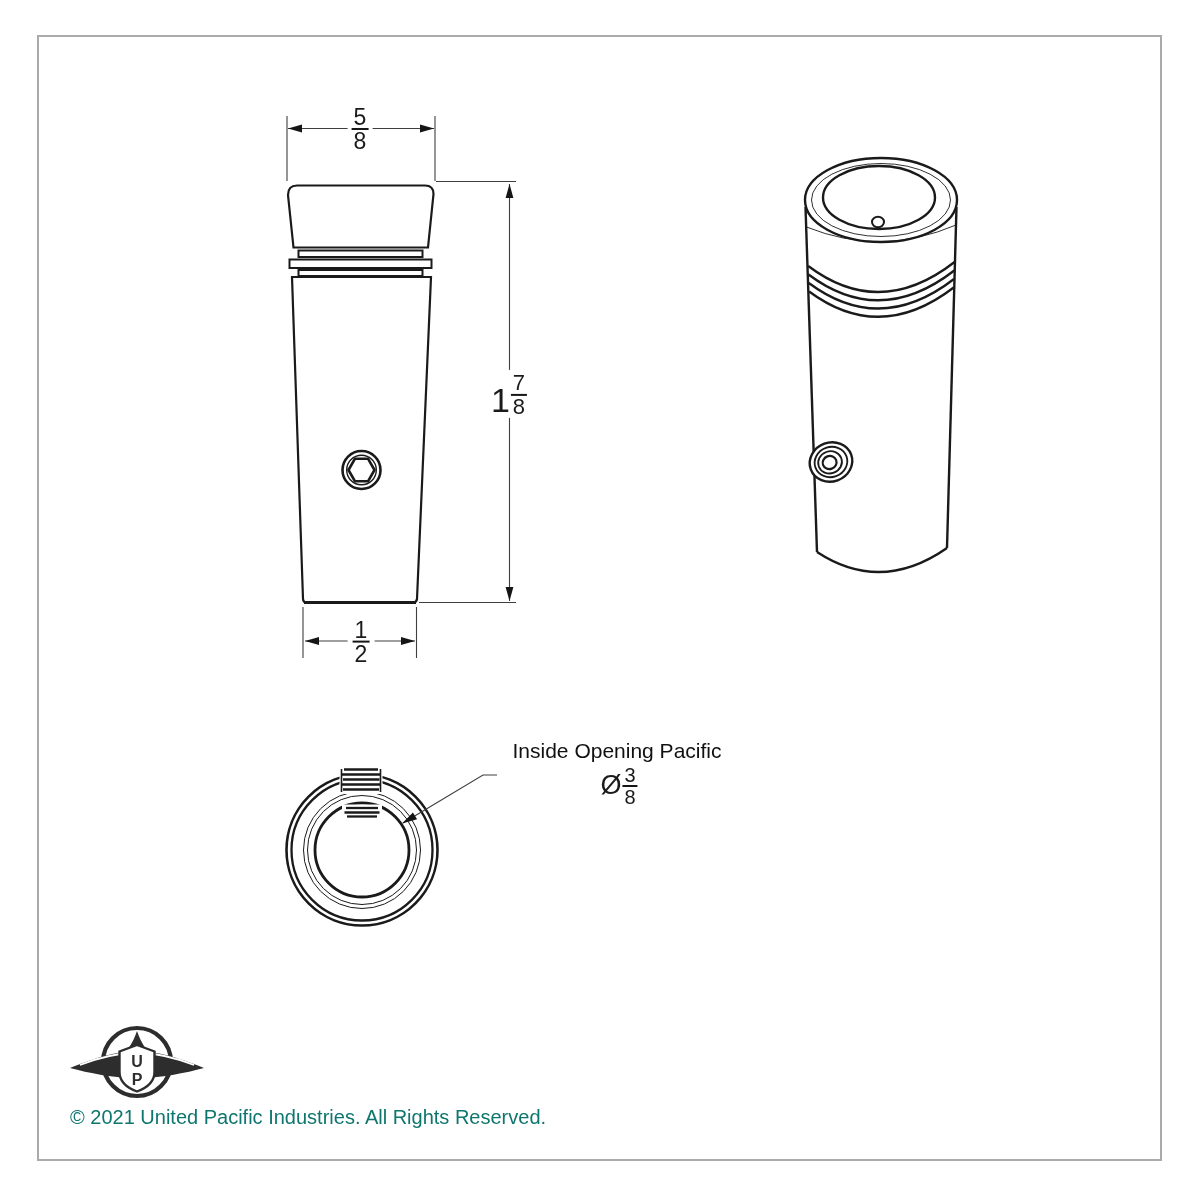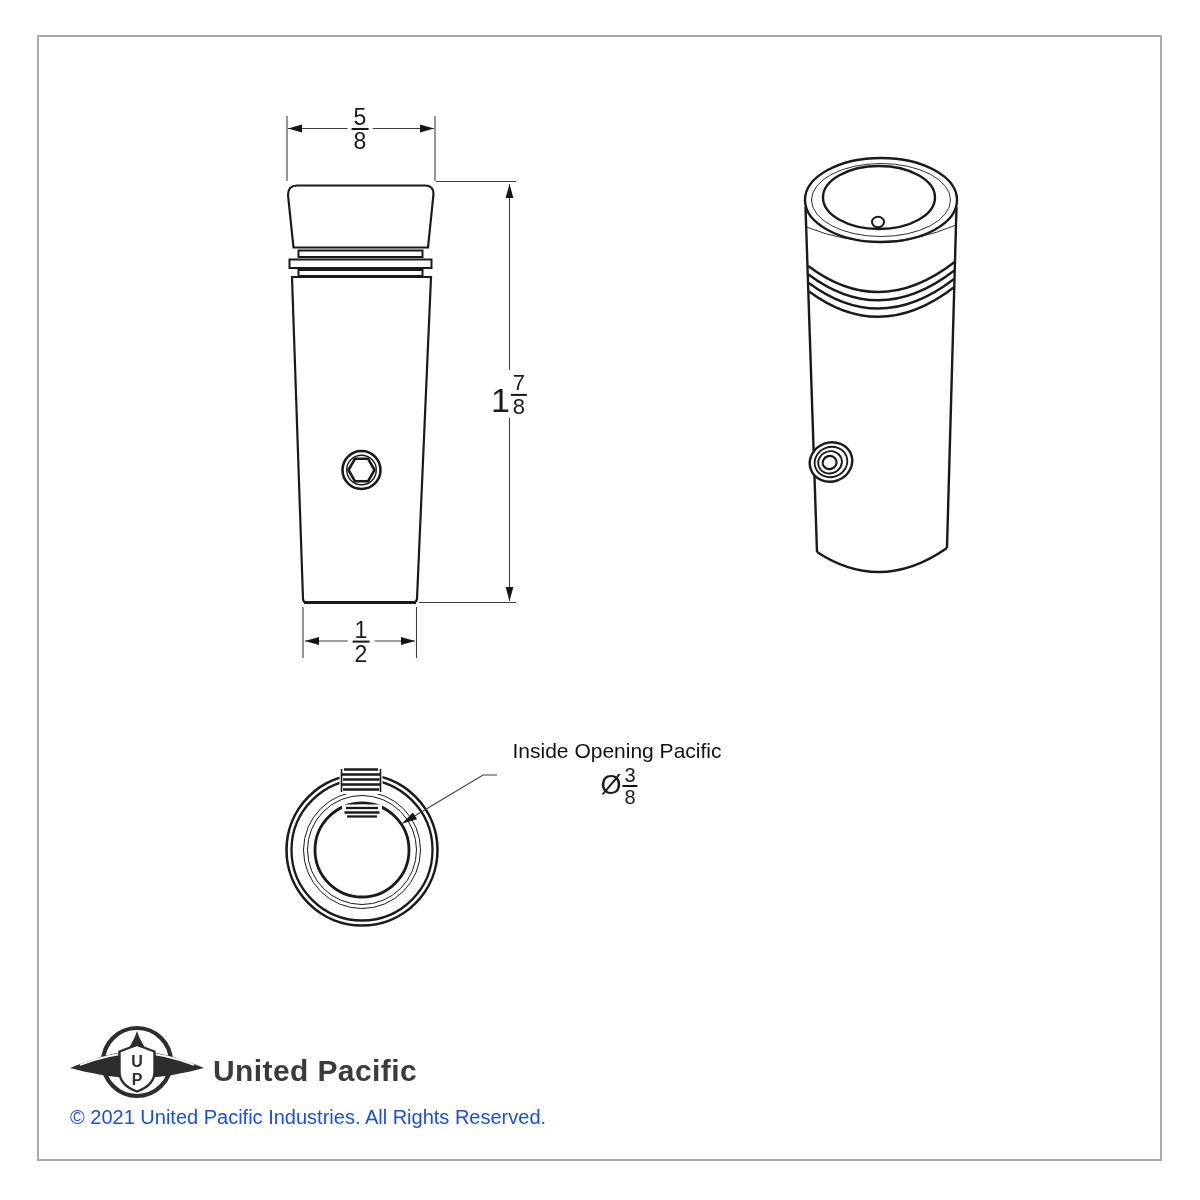--- a/index.html
+++ b/index.html
@@ -35,21 +35,21 @@
     position:absolute;left:619px;top:766px;transform:translateX(-50%);
     display:flex;align-items:center;font-size:20px;
   }
   .callout-dia .dia-sym{font-size:27px;line-height:1;padding-right:1px;}
 
   .brand-name{
     position:absolute;left:213px;top:1054px;font-size:30px;font-weight:bold;
     letter-spacing:0.4px;color:#3b3b3b;
   }
   .copyright{
-    position:absolute;left:70px;top:1106px;font-size:20px;color:#1d4ed8;text-align:right;
+    position:absolute;left:70px;top:1106px;font-size:20px;color:#0f766e;text-align:right;
   }
 </style>
 </head>
 <body>
 
 <div class="canvas">
 
   <div class="page-border"></div>
 
   <svg class="artwork" width="1200" height="1200" viewBox="0 0 1200 1200">
@@ -181,17 +181,16 @@
   <div class="callout-title">Inside Opening Pacific</div>
 
   <div class="callout-dia">
     <span class="dia-sym">Ø</span>
     <span class="frac">
       <span class="num">3</span>
       <span class="den">8</span>
     </span>
   </div>
 
-  <div class="brand-name">United Pacific</div>
 
   <div class="copyright">© 2021 United Pacific Industries. All Rights Reserved.</div>
 
 </div>
 
 </body></html>

